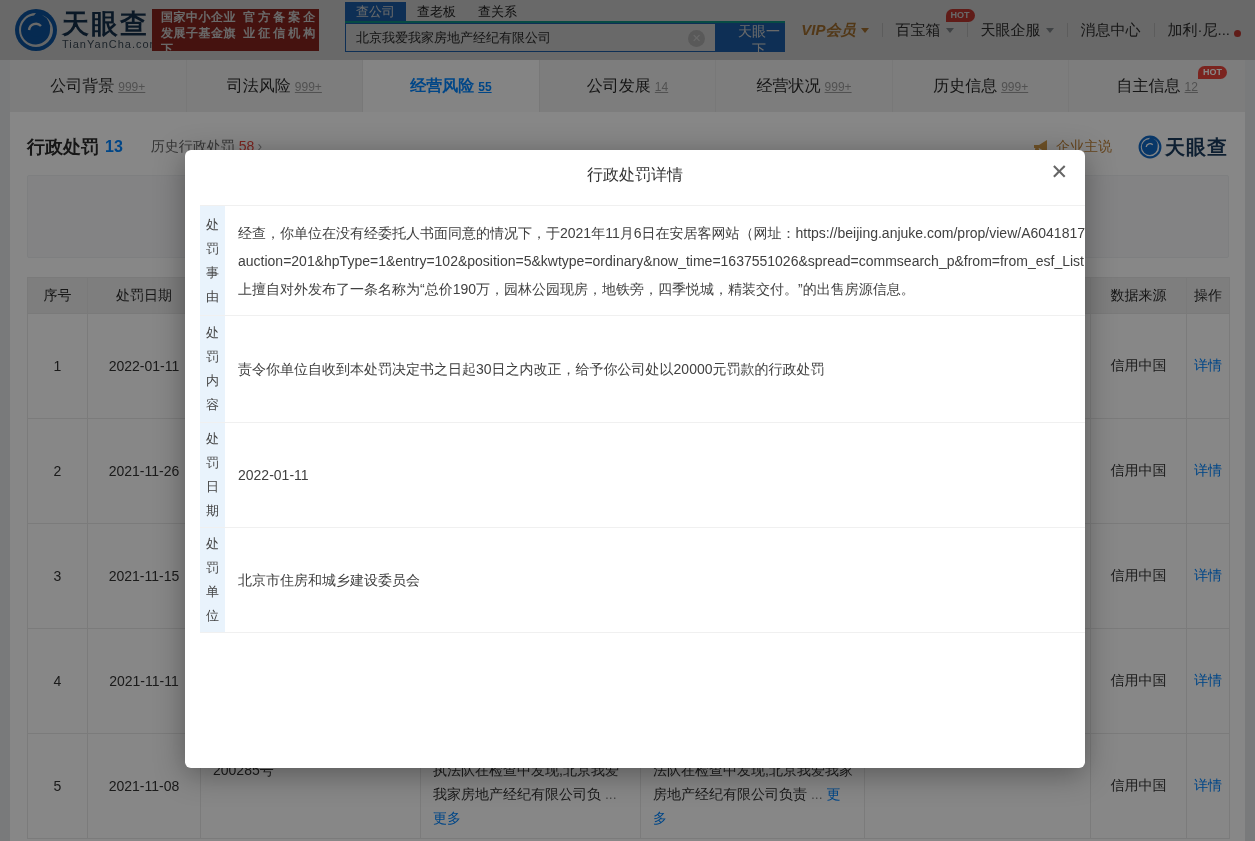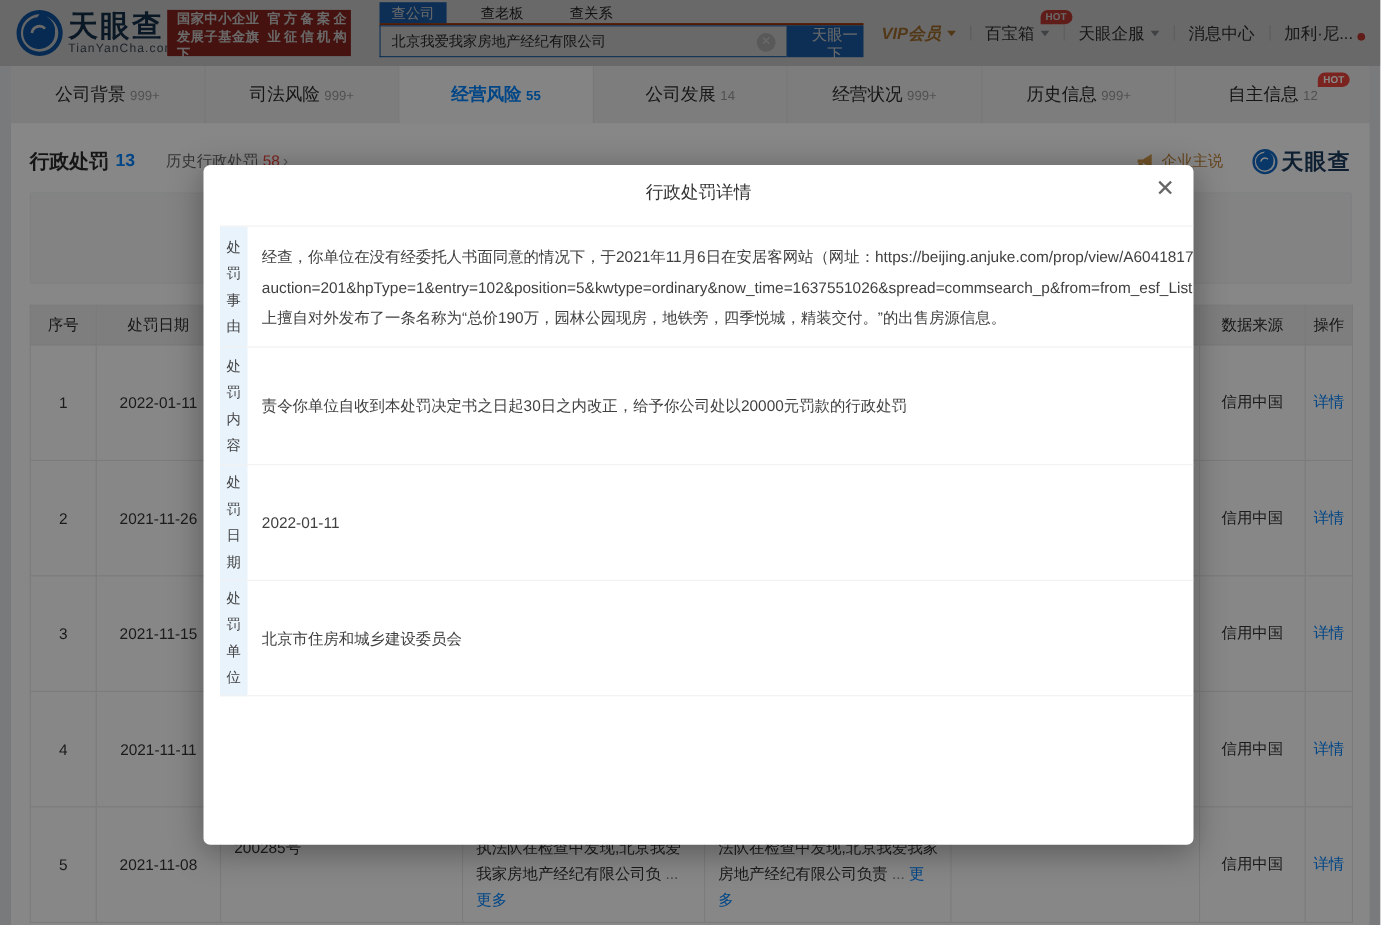--- a/index.html
+++ b/index.html
@@ -15,21 +15,21 @@
   .logo { position:absolute; left:14px; top:8px; display:flex; align-items:center; cursor:pointer; }
   .logo-mark { width:44px; height:44px; }
   .logo-text { margin-left:4px; }
   .logo-cn { font-size:27px; font-weight:bold; color:#1b3c5e; letter-spacing:2px; line-height:28px; }
   .logo-en { font-size:11px; color:#4a5a68; letter-spacing:1px; }
   .cert-badge { position:absolute; left:152px; top:9px; width:167px; height:42px; background:#a92f26; color:#fff;
     display:flex; justify-content:center; padding-left:9px; }
   .cert-line1 { font-size:12px; font-weight:bold; letter-spacing:0.5px; line-height:16px; }
   .cert-line2 { font-size:12px; font-weight:bold; letter-spacing:3px; line-height:16px; }
   .search-wrap { position:absolute; left:345px; top:2px; width:440px; }
-  .search-tabs { display:flex; height:21px; border-bottom:2px solid #c2410c;gap:20px; }
+  .search-tabs { display:flex; height:21px; border-bottom:2px solid #14b8a6; }
   .s-tab { font-size:13px; padding:0 11px; line-height:20px; color:#2b2b2b; cursor:pointer; }
   .s-tab.active { background:#2474cf; color:#fff; }
   .search-bar { display:flex; height:29px; }
   .search-input { flex:1; border:1px solid #2474cf; border-right:none; background:#fff; outline:none;
     padding:0 30px 0 10px; font-size:13px; color:#333; font-family:"Liberation Sans",sans-serif; }
   .search-clear { position:absolute; right:80px; top:28px; width:17px; height:17px; border-radius:50%;
     background:#d9d9d9; color:#fff; font-size:11px; line-height:17px; text-align:center; cursor:pointer; }
   .search-btn { width:70px; background:#2474cf; color:#fff; font-size:14px; border:none; cursor:pointer;
     font-family:"Liberation Sans",sans-serif;padding-left:18px; }
   .top-menu { position:absolute; right:12px; top:0; height:60px; display:flex; align-items:center; }
@@ -41,21 +41,21 @@
   .caret.orange { border-top-color:#c8883a; }
   .hot-badge { position:absolute; top:-12px; right:-8px; background:#e8453c; color:#fff; font-size:9px; font-weight:bold;
     padding:1px 5px; border-radius:7px 7px 7px 0; line-height:11px; }
   .red-dot { position:absolute; top:9px; right:2px; width:7px; height:7px; background:#e8453c; border-radius:50%; }
   
   .navbar { position:absolute; left:10px; top:60px; width:1235px; height:52px; display:flex; background:#ececec; z-index:1; }
   .nav-tab { flex:1; display:flex; align-items:center; justify-content:center; cursor:pointer;
     border-left:1px solid #e2e2e2; position:relative; }
   .nav-tab:first-child { border-left:none; }
   .nav-label { font-size:16px; color:#2b2b2b; }
-  .nav-count { font-size:12px; color:#999; margin-left:4px; margin-top:2px; }
+  .nav-count { font-size:12px; color:#999; margin-left:4px; margin-top:2px;text-decoration:underline; }
   .nav-tab.active { background:#fafafa; }
   .nav-tab.active .nav-label, .nav-tab.active .nav-count { color:#0084ff; font-weight:bold; }
   .nav-hot { position:absolute; top:6px; right:18px; background:#e8453c; color:#fff; font-size:9px; font-weight:bold;
     padding:1px 5px; border-radius:7px 7px 7px 0; line-height:11px; }
   
   .content { position:absolute; left:10px; top:112px; width:1235px; height:729px; background:#fff; z-index:1; }
   .section-row { position:absolute; left:17px; right:17px; top:21px; height:28px; display:flex; align-items:center; }
   .sec-title { font-size:18px; font-weight:bold; color:#2b2b2b; }
   .sec-count { font-size:16px; font-weight:bold; color:#0084ff; margin-left:6px; }
   .sec-history { font-size:14px; color:#666; margin-left:28px; cursor:pointer; }

